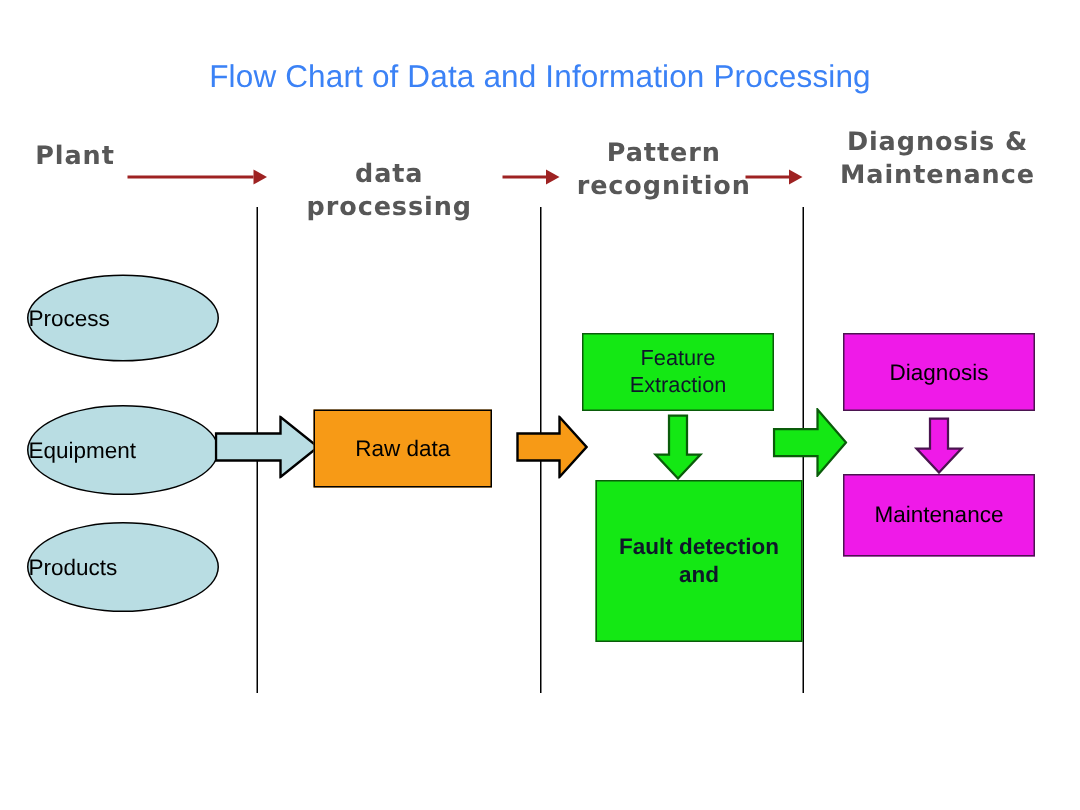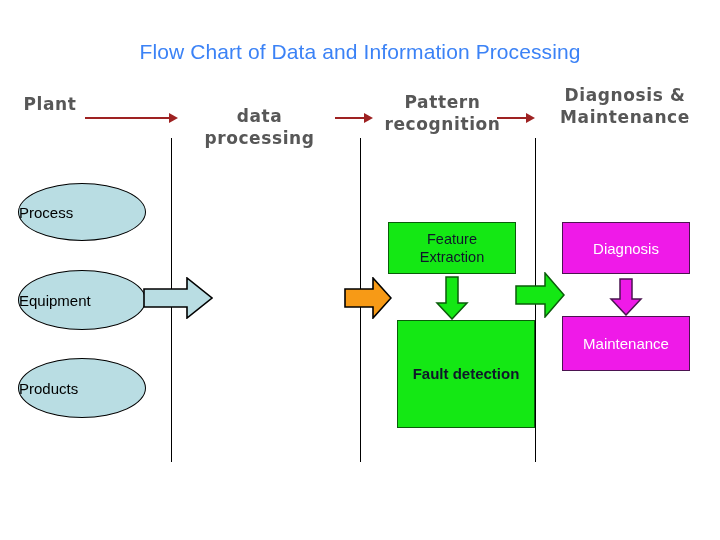--- a/index.html
+++ b/index.html
@@ -103,21 +103,21 @@
     font-family: "Liberation Sans", sans-serif;
     color: #0f172a;
   }
   .box-green.small { font-size: 14.5px; line-height: 1.25; }
   .box-green.big   { font-size: 15px; font-weight: bold; line-height: 1.3; }
   .box-magenta {
     background: #ef1ae8;
     border: 1.5px solid #4b1450;
     font-family: "Liberation Sans", sans-serif;
     font-size: 15px;
-    color: #ffffff;
+    color: #000000;
   }
 
   
   .blockarrow svg { display: block; }
 </style>
 </head>
 <body>
 
 <div id="canvas">
 
@@ -157,30 +157,33 @@
   <div class="abs divider" style="left:535px; top:138px; height:324px;"></div>
 
   <div class="abs ellipse" style="left:18px; top:183px; width:126px; height:56px;">
     <span>Process</span>
   </div>
 
   <div class="abs ellipse" style="left:18px; top:270px; width:126px; height:58px;">
     <span>Equipment</span>
   </div>
 
-  <div class="abs ellipse" style="left:18px; top:358px; width:126px; height:58px;">
+  <div class="abs ellipse" style="left:18px; top:348px; width:126px; height:58px;">
     <span>Products</span>
   </div>
 
   <div class="abs blockarrow" style="left:143px; top:277px;">
     <svg width="70" height="42" viewBox="0 0 70 42">
       <polygon points="1,12 44,12 44,1 69,21 44,41 44,30 1,30" fill="#b9dde3" stroke="#000000" stroke-width="1.6"></polygon>
     </svg>
   </div>
 
+  <div class="abs box box-orange" style="left:209px; top:273px; width:119px; height:52px;">
+    <span>Raw data</span>
+  </div>
 
   <div class="abs blockarrow" style="left:344px; top:277px;">
     <svg width="48" height="42" viewBox="0 0 48 42">
       <polygon points="1,12 29,12 29,1 47,21 29,41 29,30 1,30" fill="#f79a16" stroke="#000000" stroke-width="1.6"></polygon>
     </svg>
   </div>
 
   <div class="abs box box-green small" style="left:388px; top:222px; width:128px; height:52px;">
     <div>
       <div>Feature</div>
@@ -190,20 +193,21 @@
 
   <div class="abs blockarrow" style="left:435px; top:276px;">
     <svg width="34" height="44" viewBox="0 0 34 44">
       <polygon points="11,1 23,1 23,27 32,27 17,43 2,27 11,27" fill="#14e814" stroke="#0a5c0a" stroke-width="1.5"></polygon>
     </svg>
   </div>
 
   <div class="abs box box-green big" style="left:397px; top:320px; width:138px; height:108px;">
     <div>
       <div>Fault detection</div>
+      <div>and</div>
     </div>
   </div>
 
   <div class="abs blockarrow" style="left:515px; top:272px;">
     <svg width="50" height="46" viewBox="0 0 50 46">
       <polygon points="1,14 30,14 30,1 49,23 30,45 30,32 1,32" fill="#14e814" stroke="#0a5c0a" stroke-width="1.5"></polygon>
     </svg>
   </div>
 
   <div class="abs box box-magenta" style="left:562px; top:222px; width:128px; height:52px;">

